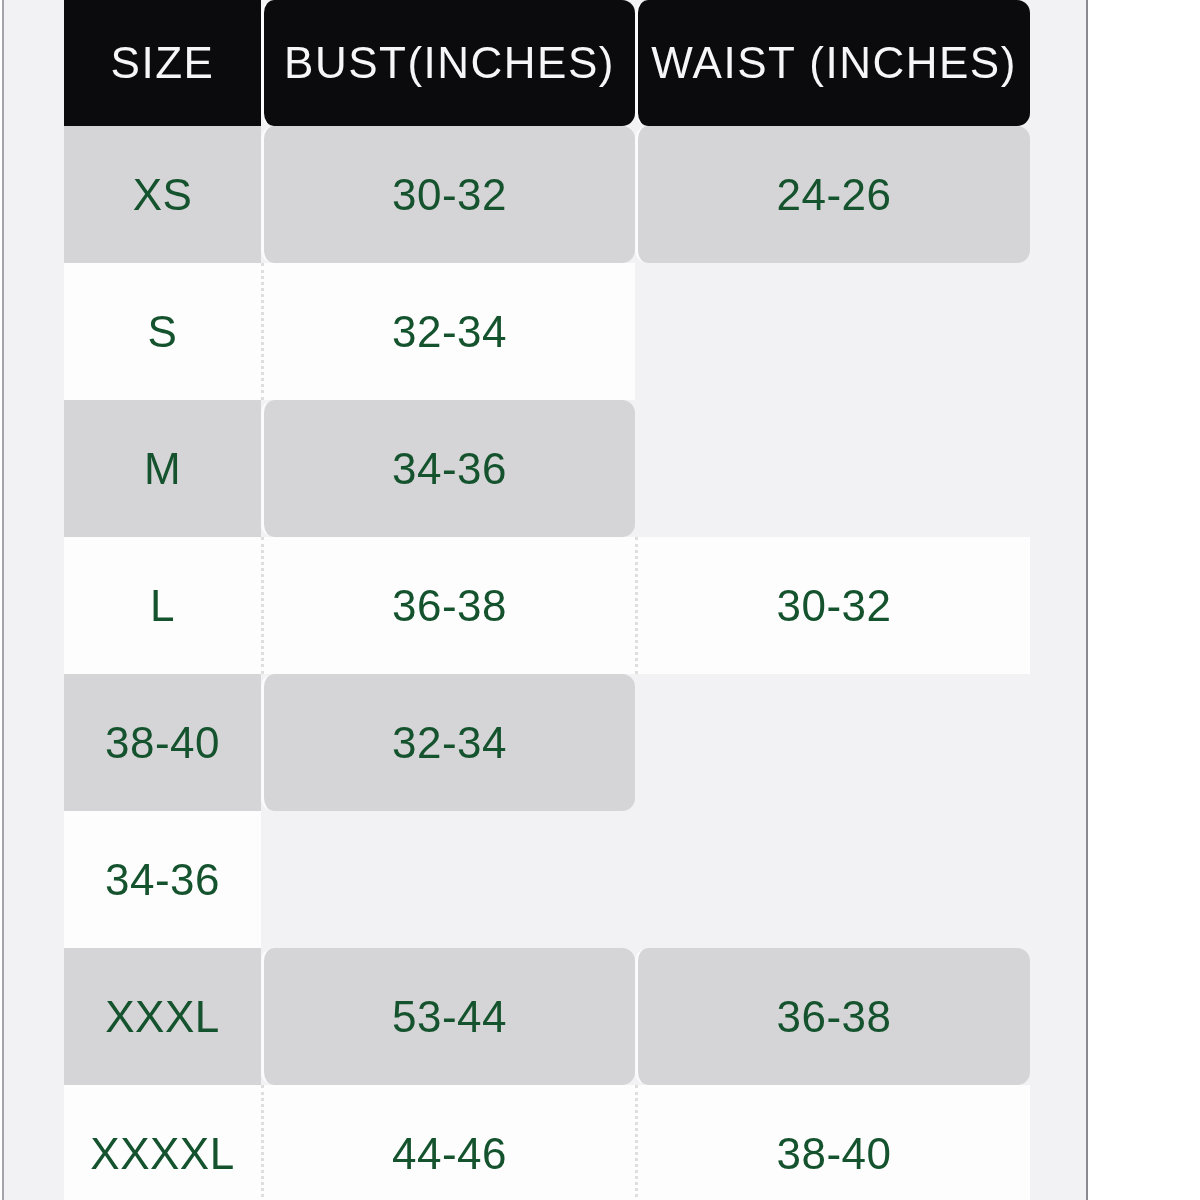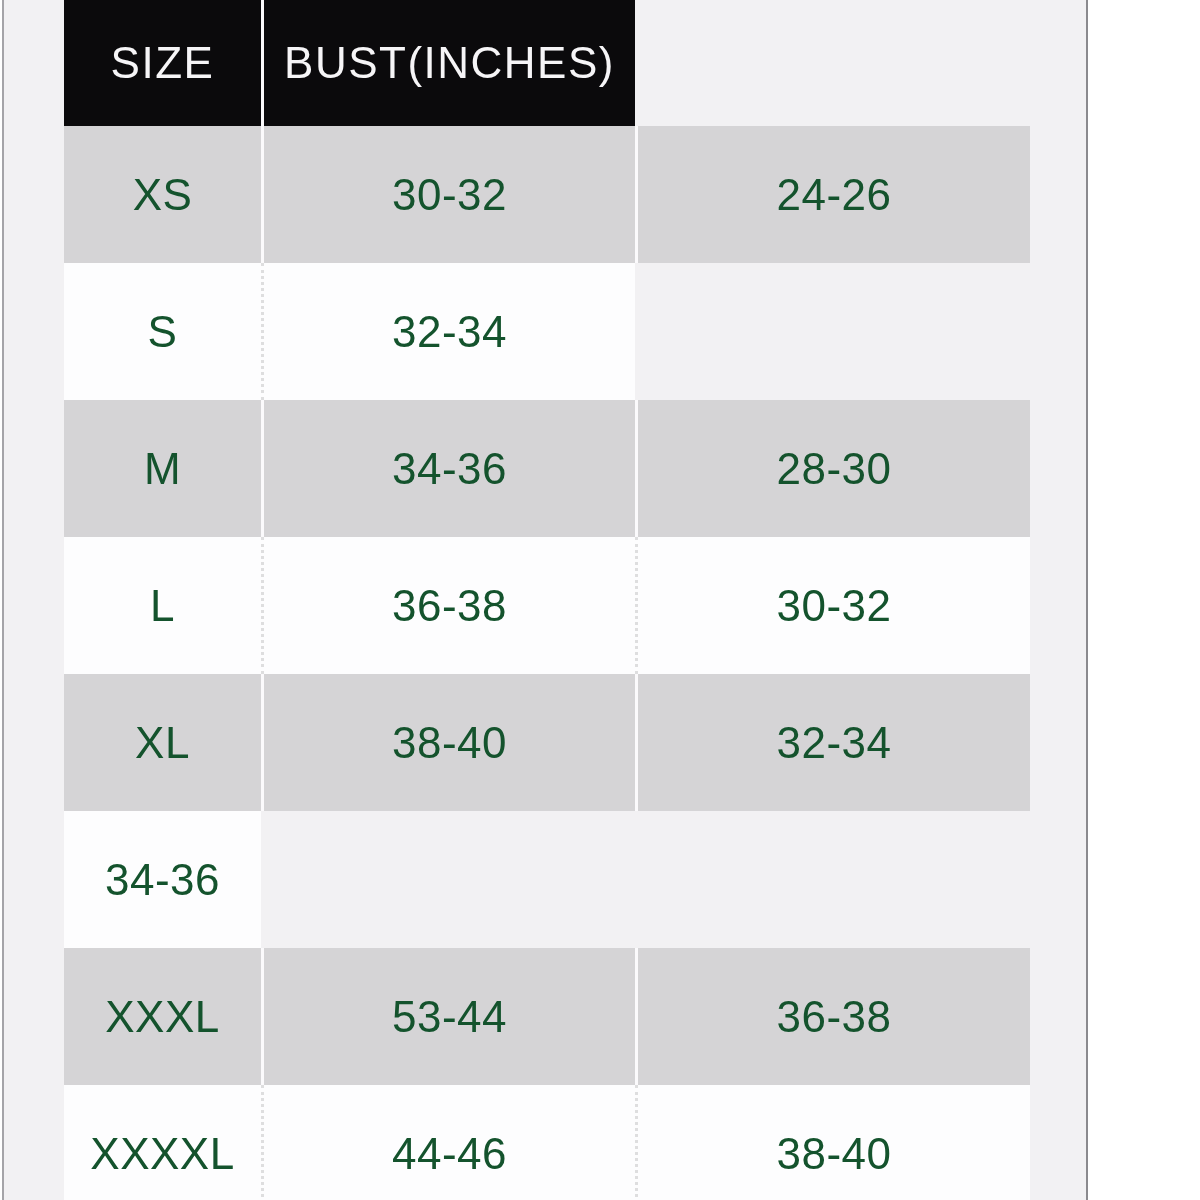--- a/index.html
+++ b/index.html
@@ -57,62 +57,62 @@
   }
   .trow--body {
     height: 137px;
   }
   .trow--dark .cell { background: #d5d4d6; }
   .trow--light .cell { background: #fdfdfe; }
   
   .trow--head .cell + .cell,
   .trow--dark .cell + .cell {
     border-left: 3px solid #fbfafc;
+    border-radius: 13px;
   }
   .trow--light .cell + .cell {
     border-left: 3px dotted #dededf;
   }
 </style>
 </head>
 <body>
 
 <div class="canvas">
   <div class="sheet">
     <div class="size-table">
 
       <div class="trow trow--head">
         <div class="cell">SIZE</div>
         <div class="cell">BUST(INCHES)</div>
+        <div class="cell">WAIST (INCHES)</div>
       </div>
 
       <div class="trow trow--body trow--dark">
         <div class="cell">XS</div>
         <div class="cell">30-32</div>
         <div class="cell">24-26</div>
       </div>
 
       <div class="trow trow--body trow--light">
         <div class="cell">S</div>
         <div class="cell">32-34</div>
       </div>
 
       <div class="trow trow--body trow--dark">
         <div class="cell">M</div>
         <div class="cell">34-36</div>
-        <div class="cell">28-30</div>
       </div>
 
       <div class="trow trow--body trow--light">
         <div class="cell">L</div>
         <div class="cell">36-38</div>
         <div class="cell">30-32</div>
       </div>
 
       <div class="trow trow--body trow--dark">
-        <div class="cell">XL</div>
         <div class="cell">38-40</div>
         <div class="cell">32-34</div>
       </div>
 
       <div class="trow trow--body trow--light">
         <div class="cell">34-36</div>
       </div>
 
       <div class="trow trow--body trow--dark">
         <div class="cell">XXXL</div>

